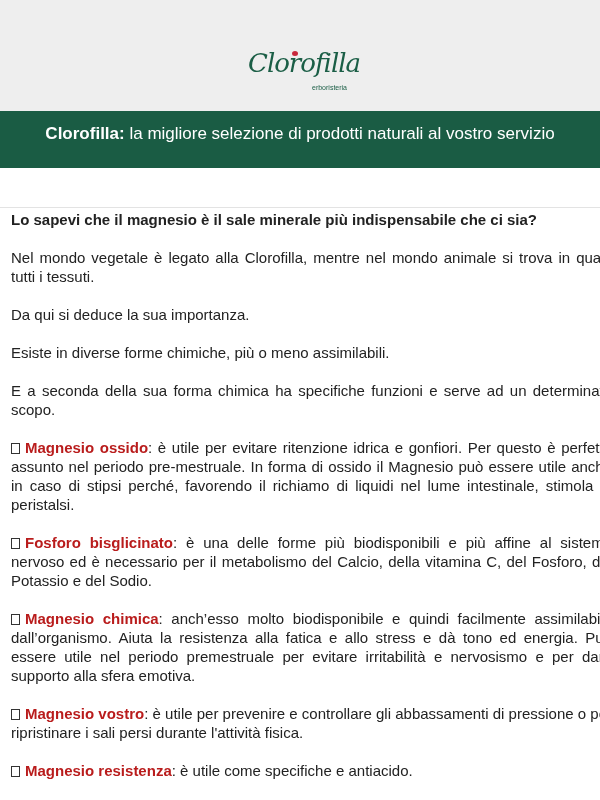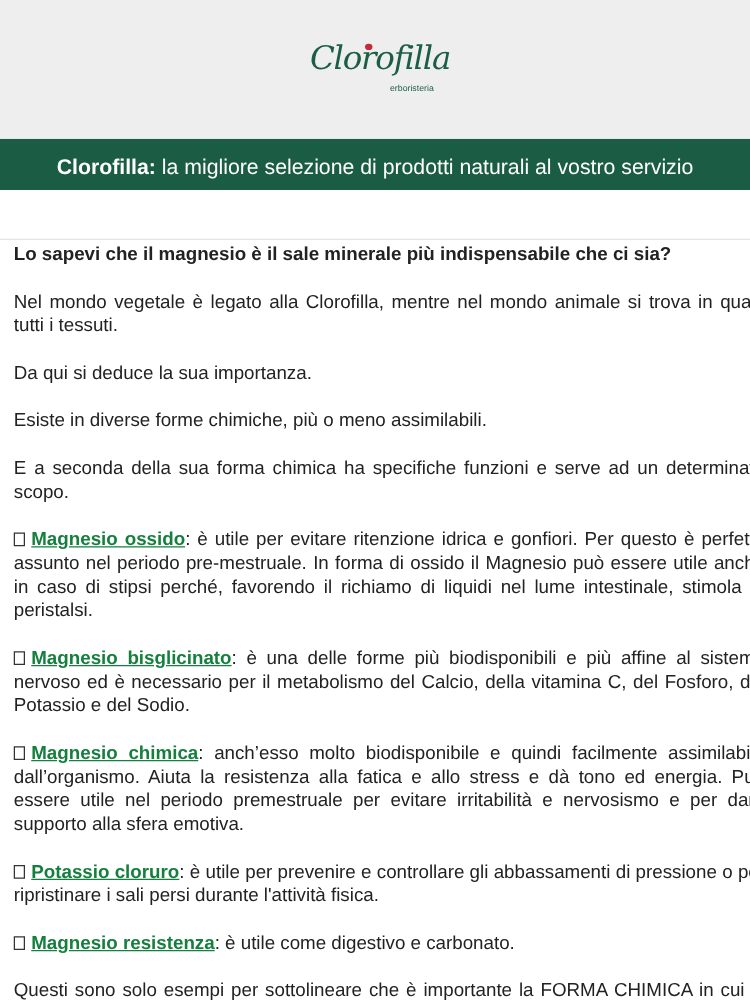--- a/index.html
+++ b/index.html
@@ -1,29 +1,29 @@
 <!DOCTYPE html>
 <html><head>
 <meta charset="utf-8">
 <style>
   html, body { margin:0; padding:0; }
   body { width:600px; height:800px; overflow:hidden; background:#ffffff; font-family:"Liberation Sans", sans-serif; color:#222; }
   .header { height:111px; background:#eeeeee; position:relative; }
-  .logo { position:absolute; left:248px; top:32px; width:110px; height:60px; }
+  .logo { position:absolute; left:248px; top:48px; width:110px; height:60px; }
   .logo-script { position:absolute; left:0; top:0; font-family:"DejaVu Serif", serif; font-style:italic; font-size:26px; color:#1b5e46; letter-spacing:-1px; white-space:nowrap; }
   .logo-sub { position:absolute; left:64px; top:36px; font-size:7px; color:#1b5e46; white-space:nowrap; }
   .logo-dot { position:absolute; left:44px; top:3px; width:6px; height:5px; background:#c8283c; border-radius:50%; }
-  .banner { height:41px; background:#1a5c44; color:#ffffff; text-align:center; line-height:45px; font-size:17px; white-space:nowrap; }
+  .banner { height:57px; background:#1a5c44; color:#ffffff; text-align:center; line-height:45px; font-size:17px; white-space:nowrap; }
   .banner b { font-weight:bold; }
   .spacer { height:39px; }
   .divider { height:1px; background:#e3e3e3; margin:0; }
   .content { width:612px; padding:0 0 0 11px; box-sizing:border-box; font-size:15px; line-height:19px; color:#222; overflow:hidden; }
   .content p { margin:0 0 19px 0; text-align:justify; }
   .title { font-weight:bold; margin-top:2px !important; }
-  .hl { color:#15803d; font-weight:bold;text-decoration:underline; }
+  .hl { color:#b91c1c; font-weight:bold; }
   .box { display:inline-block; width:9px; height:11px; border:1px solid #333; vertical-align:-1px; margin-right:5px; box-sizing:border-box; }
 </style>
 </head>
 <body>
 
 <div class="header">
   <div class="logo">
     <span class="logo-script">Clorofilla</span>
     <span class="logo-dot"></span>
     <span class="logo-sub">erboristeria</span>
@@ -38,19 +38,19 @@
 <div class="divider"></div>
 
 <div class="content">
   <p class="title" style="margin-top:3px;">Lo sapevi che il magnesio è il sale minerale più indispensabile che ci sia?</p>
   <p>Nel mondo vegetale è legato alla Clorofilla, mentre nel mondo animale si trova in quasi tutti i tessuti.</p>
   <p>Da qui si deduce la sua importanza.</p>
   <p>Esiste in diverse forme chimiche, più o meno assimilabili.</p>
   <p>E a seconda della sua forma chimica ha specifiche funzioni e serve ad un determinato scopo.</p>
 
   <p><span class="box"></span><span class="hl">Magnesio ossido</span><span>: è utile per evitare ritenzione idrica e gonfiori. Per questo è perfetto assunto nel periodo pre-mestruale. In forma di ossido il Magnesio può essere utile anche in caso di stipsi perché, favorendo il richiamo di liquidi nel lume intestinale, stimola la peristalsi.</span></p>
-  <p><span class="box"></span><span class="hl">Magnesio bisglicinato</span><span>: è una delle forme più biodisponibili e più affine al sistema nervoso ed è necessario per il metabolismo del Calcio, della vitamina C, del Fosforo, del Potassio e del Sodio.</span></p>
+  <p><span class="box"></span><span class="hl">Fosforo bisglicinato</span><span>: è una delle forme più biodisponibili e più affine al sistema nervoso ed è necessario per il metabolismo del Calcio, della vitamina C, del Fosforo, del Potassio e del Sodio.</span></p>
   <p><span class="box"></span><span class="hl">Magnesio chimica</span><span>: anch’esso molto biodisponibile e quindi facilmente assimilabile dall’organismo. Aiuta la resistenza alla fatica e allo stress e dà tono ed energia. Può essere utile nel periodo premestruale per evitare irritabilità e nervosismo e per dare supporto alla sfera emotiva.</span></p>
-  <p><span class="box"></span><span class="hl">Potassio cloruro</span><span>: è utile per prevenire e controllare gli abbassamenti di pressione o per ripristinare i sali persi durante l'attività fisica.</span></p>
-  <p><span class="box"></span><span class="hl">Magnesio resistenza</span><span>: è utile come digestivo e carbonato.</span></p>
+  <p><span class="box"></span><span class="hl">Magnesio vostro</span><span>: è utile per prevenire e controllare gli abbassamenti di pressione o per ripristinare i sali persi durante l'attività fisica.</span></p>
+  <p><span class="box"></span><span class="hl">Magnesio resistenza</span><span>: è utile come specifiche e antiacido.</span></p>
 
   <p>Questi sono solo esempi per sottolineare che è importante la FORMA CHIMICA in cui si trova il magnesio.</p>
 </div>
 
 </body></html>

